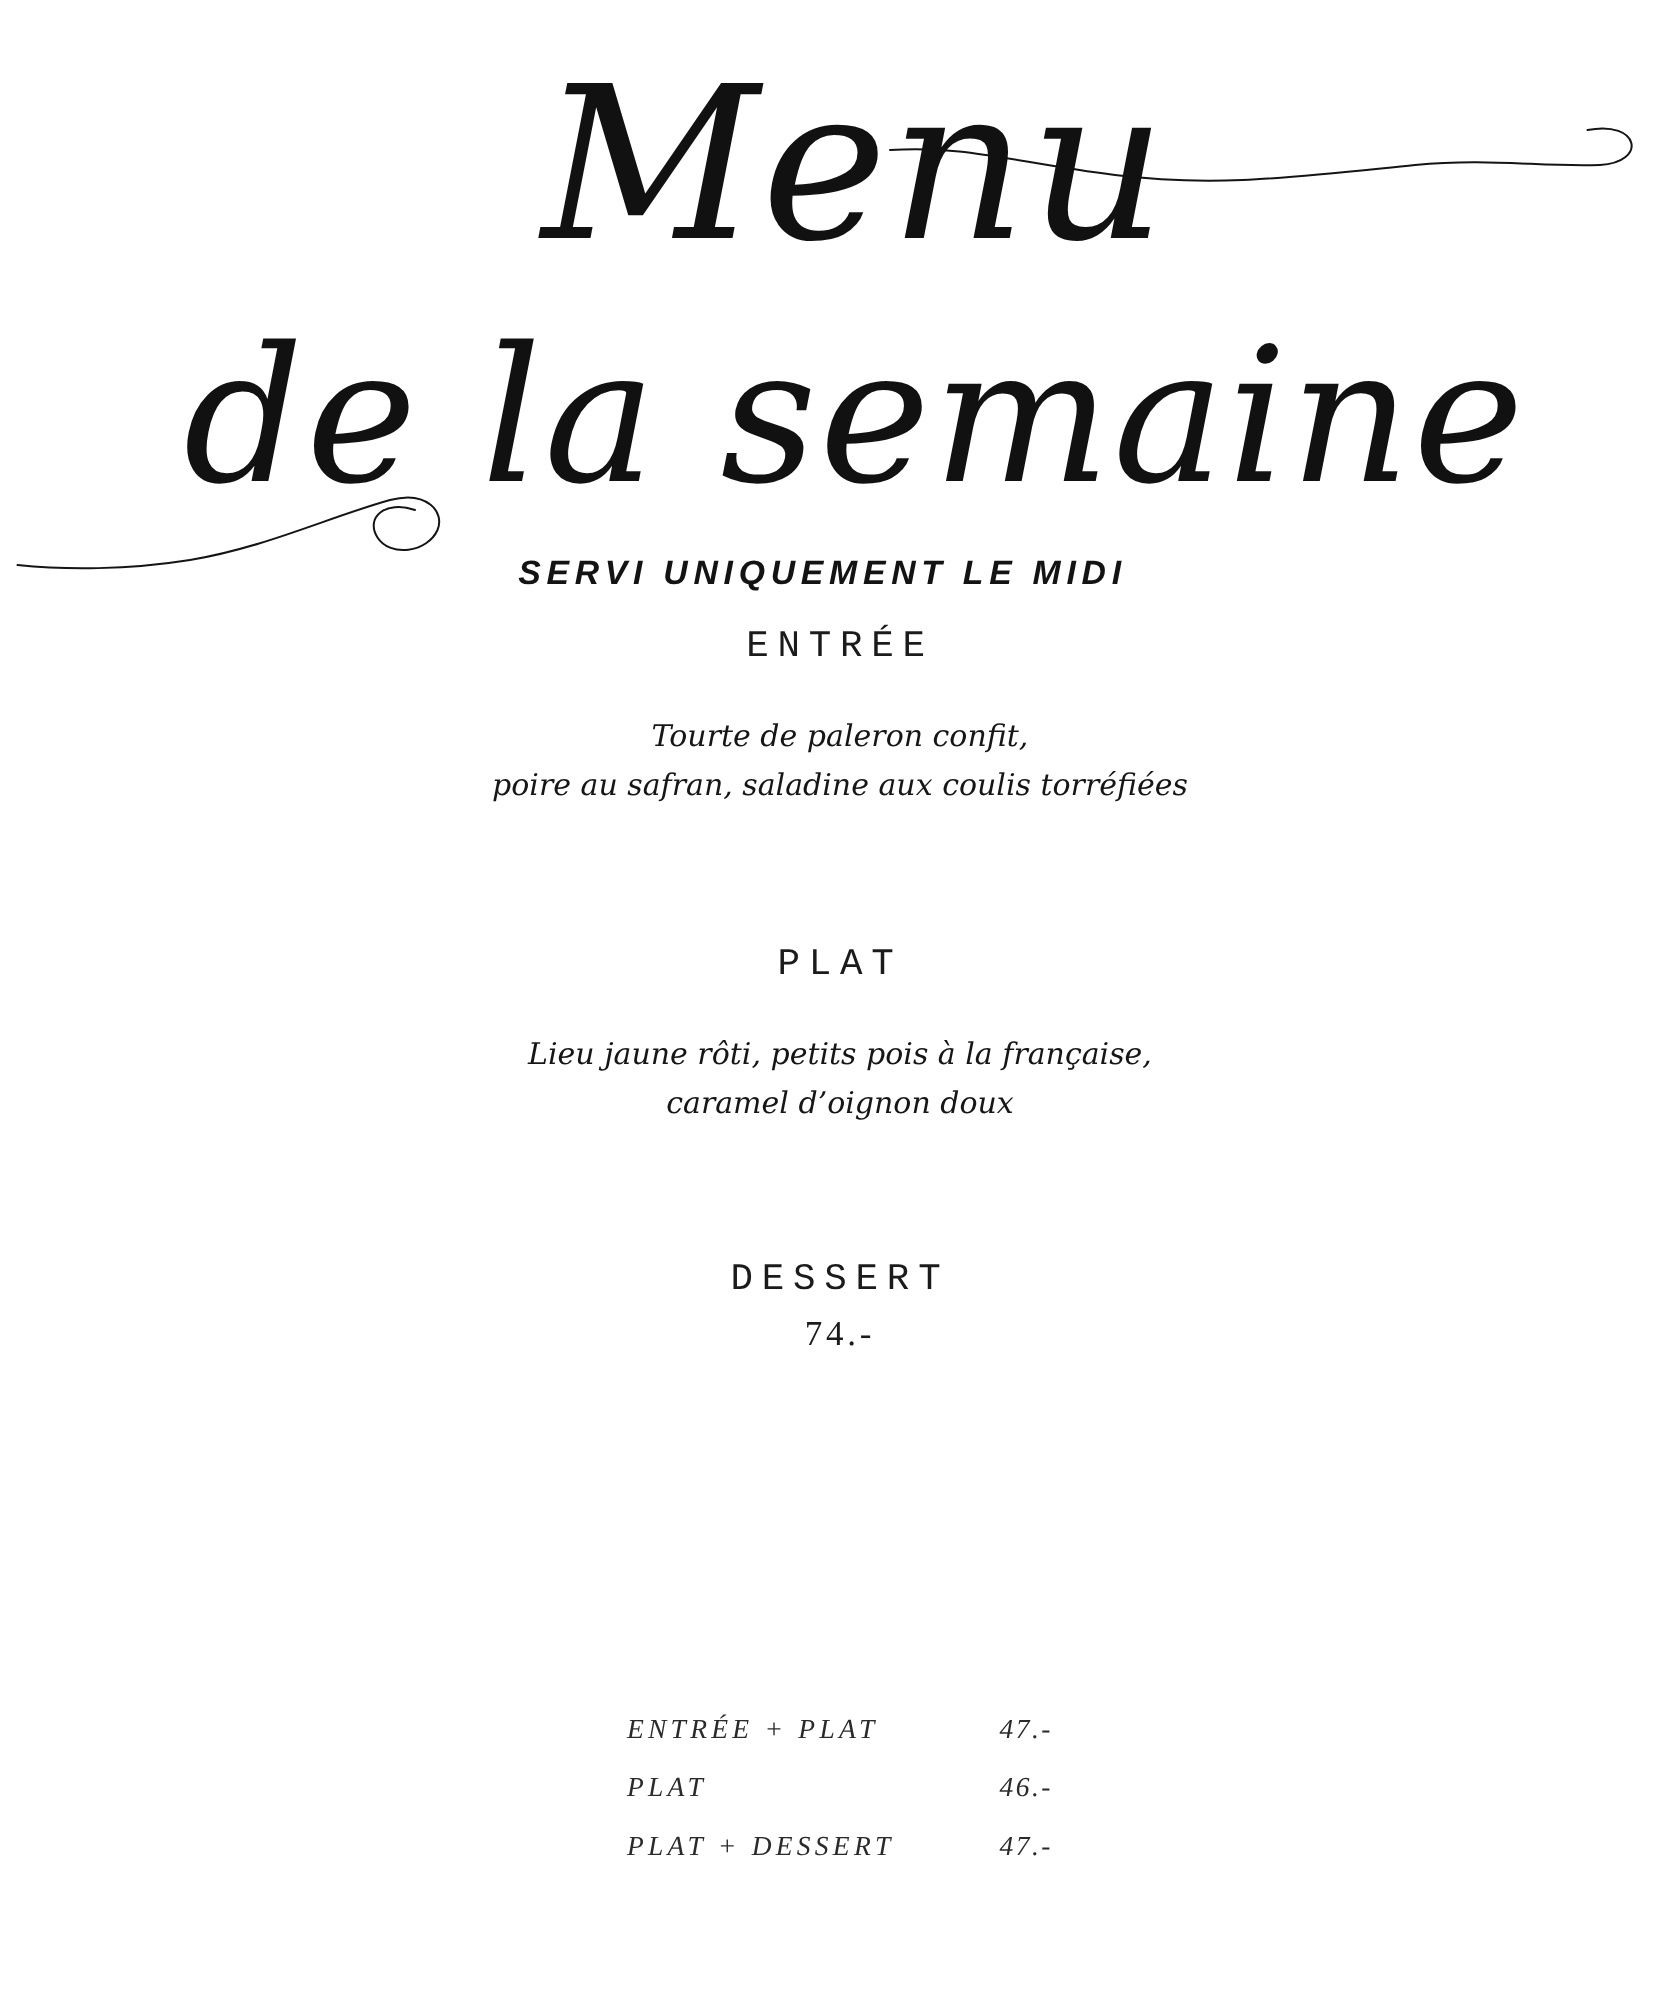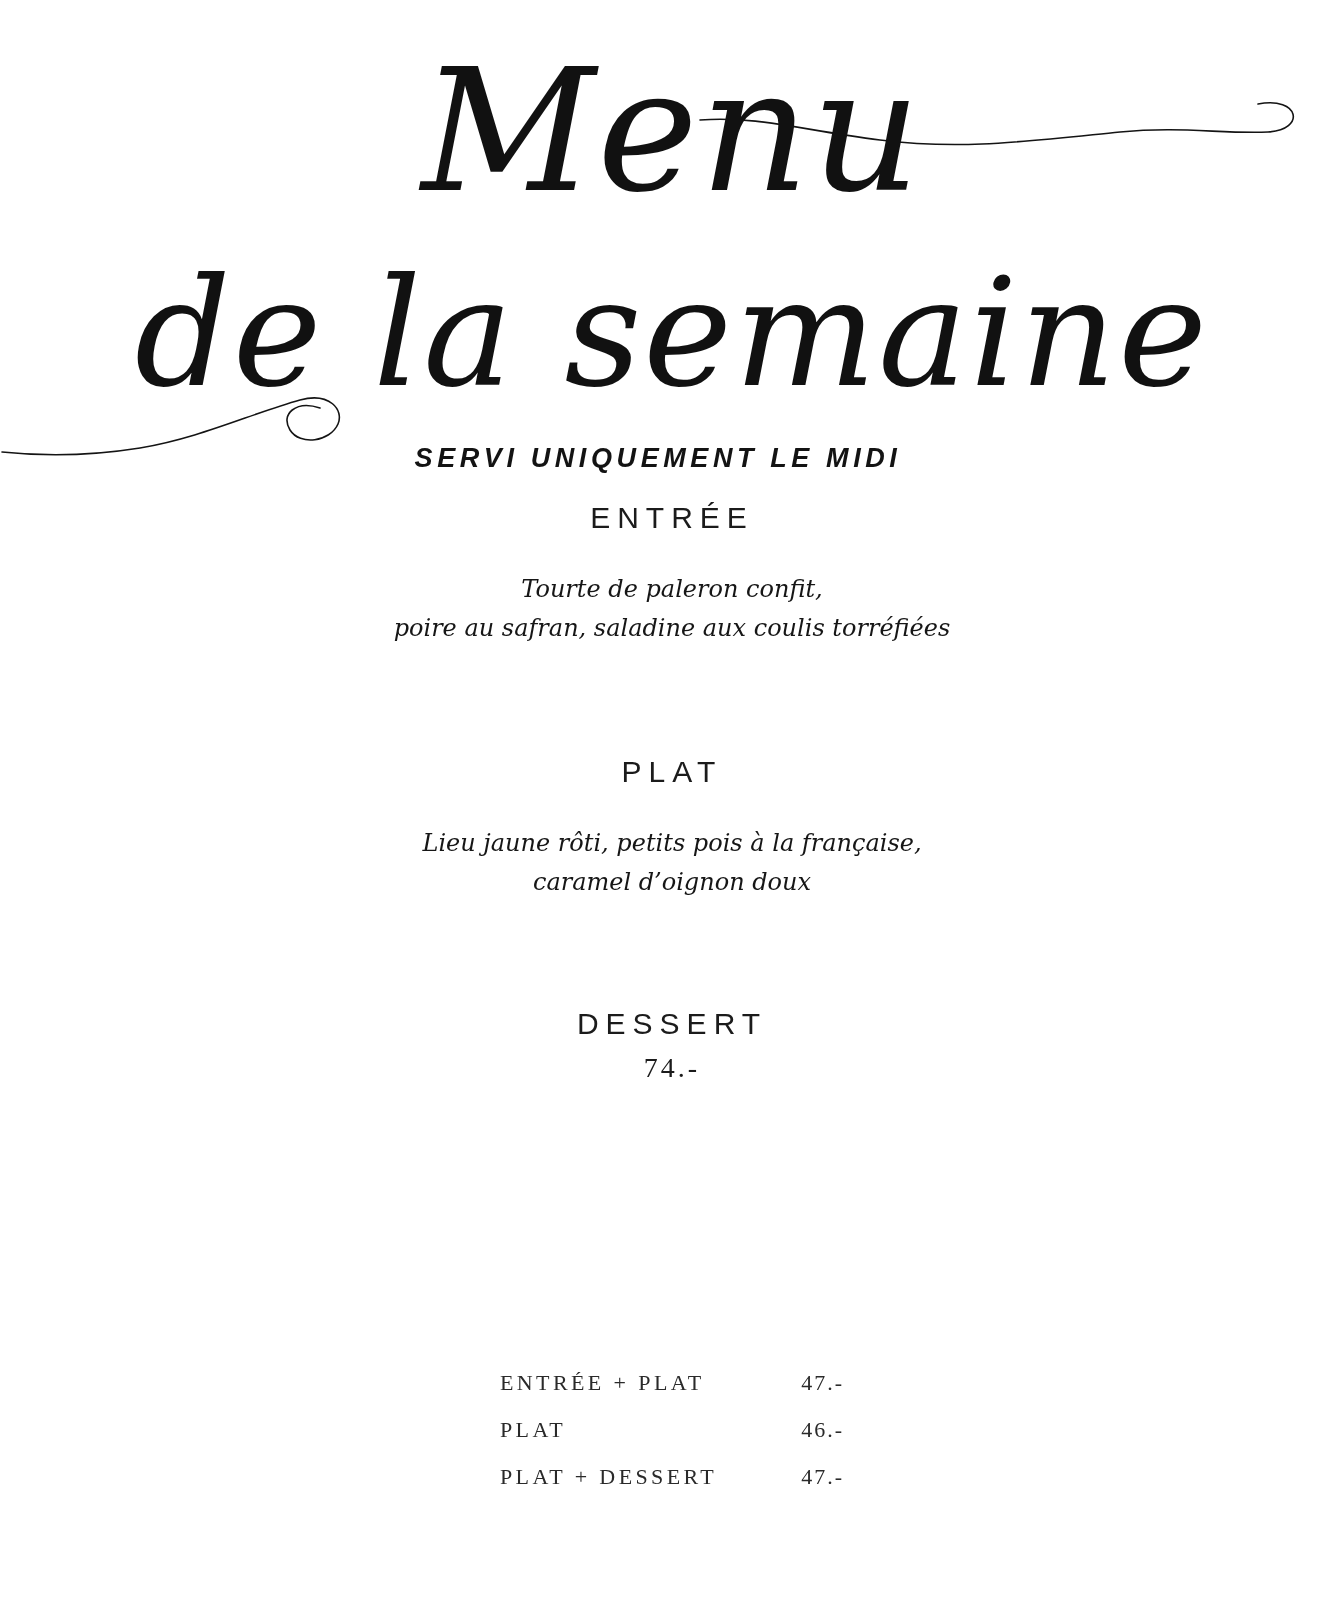--- a/index.html
+++ b/index.html
@@ -19,21 +19,21 @@
   .page {
     position: relative;
     width: 1344px;
     height: 1600px;
   }
 
   
   .script-wrap {
     position: absolute;
     top: 0;
-    left: 0;
+    left: 12px;
     width: 1232px;
     height: 500px;
     pointer-events: none;
   }
   .script-svg {
     display: block;
     width: 1344px;
     height: 500px;
   }
   .script-text {
@@ -63,21 +63,21 @@
     left: 0;
     width: 1344px;
     text-align: center;
   }
 
   .course {
     margin-top: 0;
   }
 
   .course-label {
-    font-family: Liberation Sans, sans-serif;
+    font-family: Liberation Mono, monospace;
     font-size: 30px;
     letter-spacing: 7px;
     color: #1b1b1b;
     line-height: 1.2;
   }
 
   .course-desc {
     font-family: "DejaVu Serif", serif;
     font-style: italic;
     font-size: 24px;
@@ -98,20 +98,21 @@
   .gap-dessert{ height: 104px; }
 
   
   .formulas {
     position: absolute;
     top: 1370px;
     left: 0;
     width: 1344px;
     display: flex;
     justify-content: center;
+    font-style: italic;
   }
   .formula-table {
     border-collapse: collapse;
     font-family: "Liberation Serif", serif;
     color: #2a2a2a;
   }
   .formula-table td {
     padding: 0 0 21px 0;
     font-size: 22px;
     letter-spacing: 3.4px;

